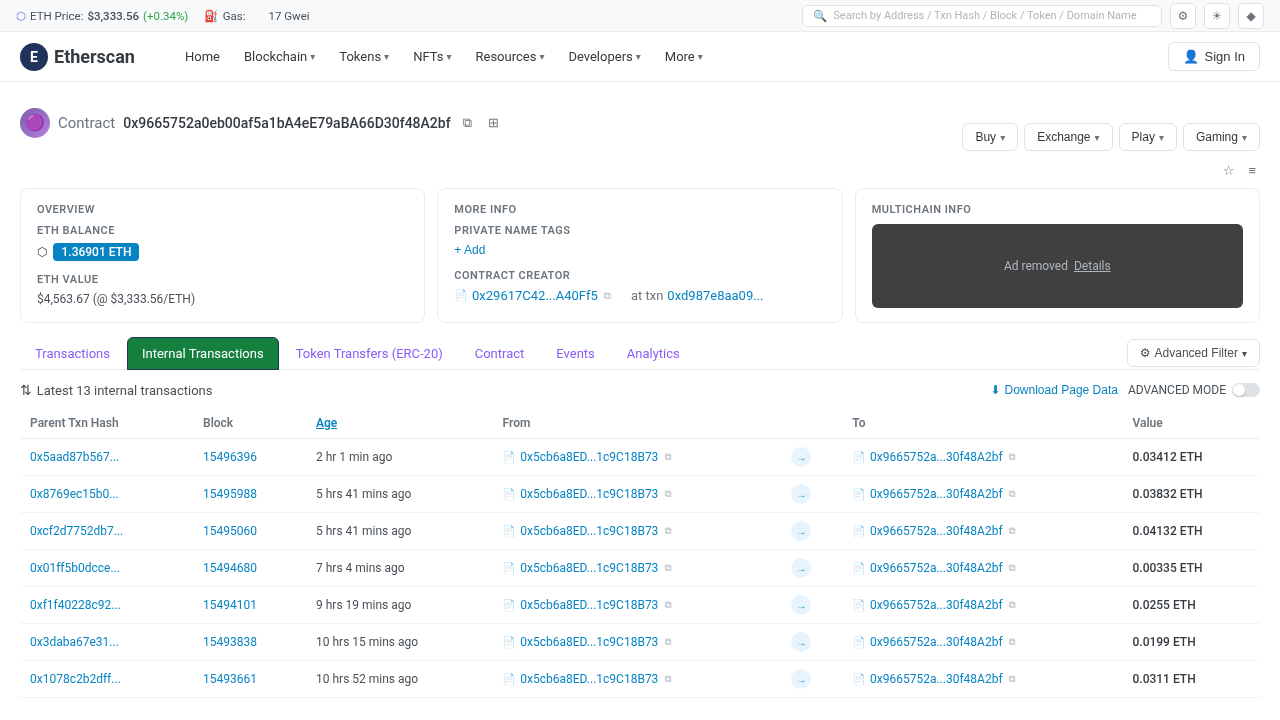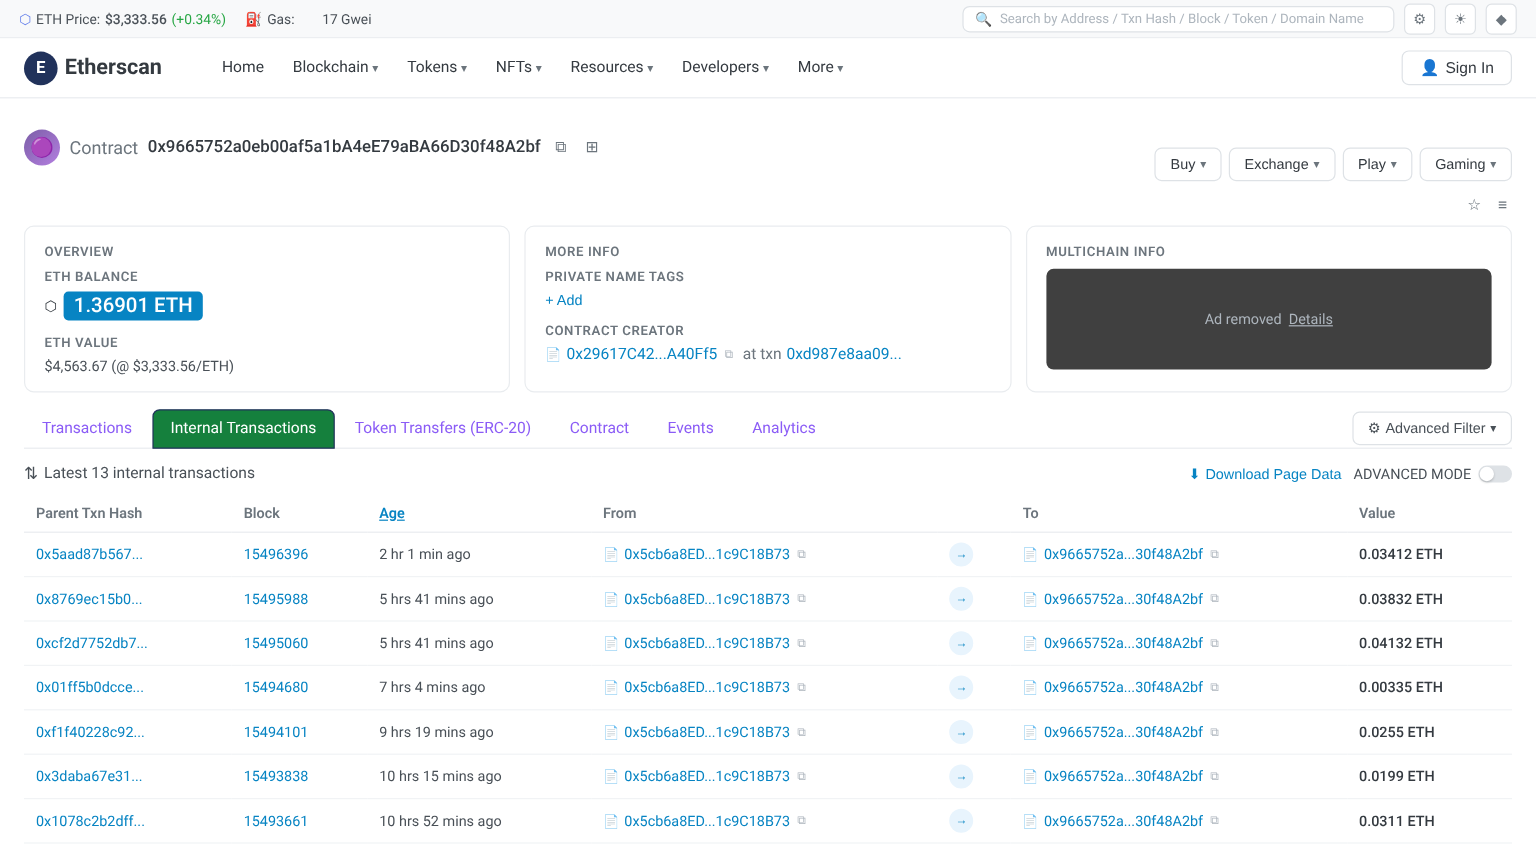--- a/index.html
+++ b/index.html
@@ -163,21 +163,21 @@
       text-transform: uppercase;
       margin-bottom: 8px;
     }
     .eth-balance-row { display: flex; align-items: center; gap: 6px; }
     .eth-icon { color: #343a40; font-size: 12px; }
     .eth-value-highlight {
       background: #0784c3;
       color: #fff;
       padding: 2px 8px;
       border-radius: 4px;
-      font-size: 17px;
+      font-size: 12px;
       font-weight: 500;
     }
     .eth-usd { font-size: 12px; color: #495057; margin-top: 6px; }
     .field-label { font-size: 11px; font-weight: 600; color: #6c757d; letter-spacing: 0.5px; text-transform: uppercase; margin-bottom: 6px; }
     .add-tag-btn {
       display: flex; align-items: center; gap: 3px;
       font-size: 12px; color: #0784c3; cursor: pointer;
       background: none; border: none; padding: 0;
     }
     .creator-link { color: #0784c3; text-decoration: none; }
@@ -419,21 +419,21 @@
     <div class="card">
       <div class="card-title">More Info</div>
       <div class="field-label">PRIVATE NAME TAGS</div>
       <button class="add-tag-btn">+ Add</button>
       <div style="margin-top:12px;">
         <div class="field-label">CONTRACT CREATOR</div>
         <div class="creator-row">
           <span style="font-size:11px;color:#6c757d;">📄</span>
           <a class="creator-link" href="#">0x29617C42...A40Ff5</a>
           <span class="copy-icon">⧉</span>
-          <span style="color:#6c757d; margin-left:4px;">at txn</span>
+          <span style="color:#6c757d; margin-left:16px;">at txn</span>
           <a class="creator-link" href="#">0xd987e8aa09...</a>
         </div>
       </div>
     </div>
 
     <div class="card">
       <div class="card-title">Multichain Info</div>
       <div class="multichain-ad">
         <span>Ad removed</span>
         <a class="ad-details-link" href="#">Details</a>

